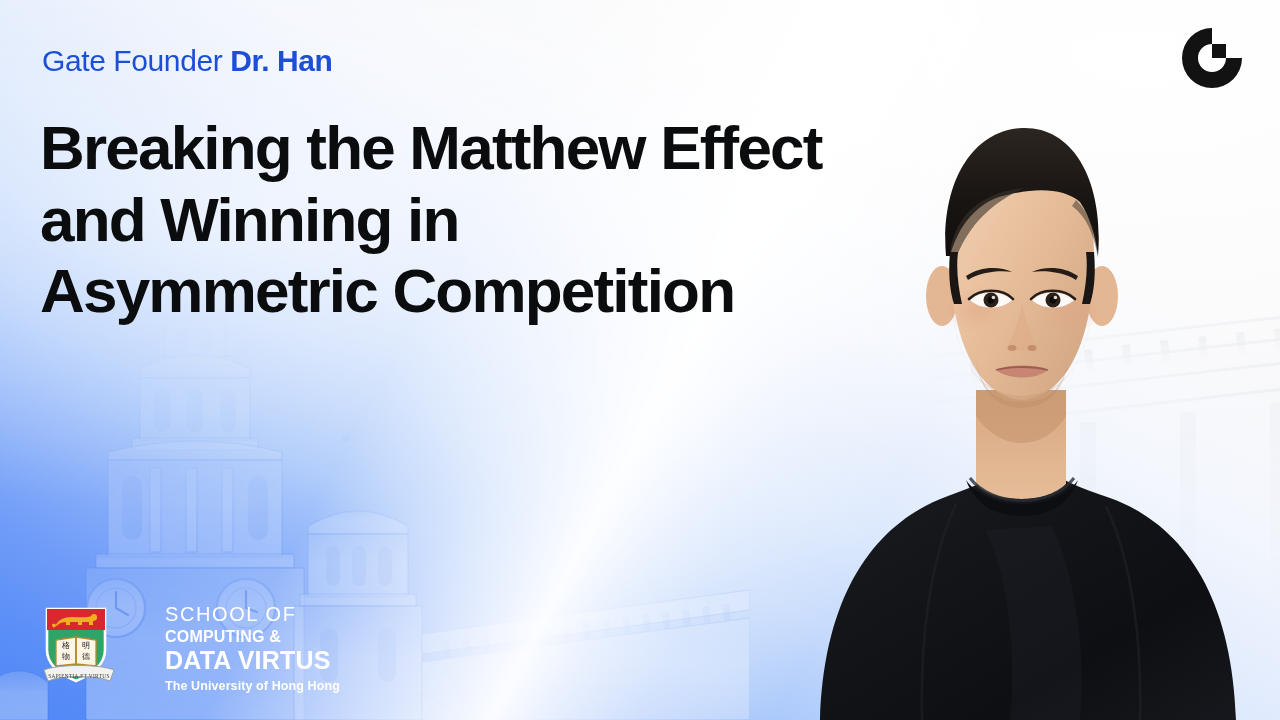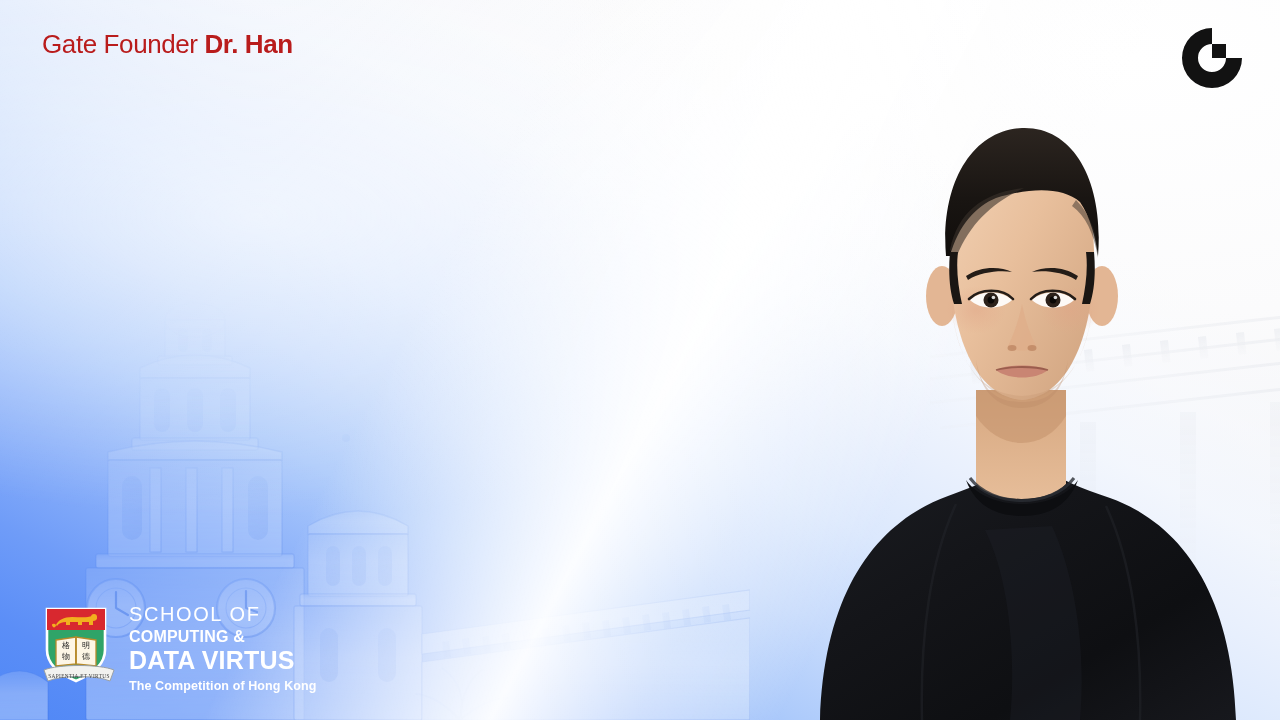--- a/index.html
+++ b/index.html
@@ -53,22 +53,22 @@
     pointer-events:none;
   }
 
   
   .building-left{ position:absolute; left:-10px; bottom:0; width:760px; height:430px; opacity:.55; }
   
   .building-right{ position:absolute; right:-30px; top:300px; width:380px; height:300px; opacity:.45; }
 
   
   .eyebrow{
-    position:absolute; left:42px; top:29px;
-    font-size:26px; letter-spacing:-0.4px; color:#b91c1c;
+    position:absolute; left:42px; top:44px;
+    font-size:30px; letter-spacing:-0.4px; color:#1d4ed8;
     white-space:nowrap; font-weight:400;
   }
   .eyebrow b{ font-weight:700; }
 
   
   .headline{
     position:absolute; left:40px; top:112px; width:880px;
     font-size:62px; line-height:1.155; letter-spacing:-1.8px;
     font-weight:700; color:#0b0c0e;
   }
@@ -79,21 +79,21 @@
 
   
   .portrait{ position:absolute; right:20px; bottom:0; width:480px; height:660px; }
 
   
   .hku{
     position:absolute; left:42px; bottom:28px;
     display:flex; align-items:center; gap:13px;
   }
   .hku-crest{ width:74px; height:88px; flex:0 0 auto; }
-  .hku-text{ color:#ffffff; line-height:1; }
+  .hku-text{ color:#ffffff; line-height:1;margin-left:36px; }
   .hku-l1{ font-size:20px; font-weight:300; letter-spacing:1.6px; }
   .hku-l2{ font-size:16px; font-weight:700; letter-spacing:0.2px; margin-top:5px; }
   .hku-l3{ font-size:25px; font-weight:700; letter-spacing:0.2px; margin-top:3px; }
   .hku-l4{ font-size:12.5px; font-weight:700; letter-spacing:0.1px; margin-top:7px; }
 </style>
 </head>
 <body>
 
 <div id="stage">
 
@@ -344,20 +344,25 @@
              C 282 334, 264 342, 242 342 C 220 342, 202 334, 196 300 Z" fill="#b98a67" opacity=".35"></path>
 
     <path d="M172 250 C 178 306, 206 338, 242 340 C 278 338, 306 306, 312 250
              C 304 312, 278 334, 242 336 C 206 334, 180 312, 172 250 Z" fill="#c59570" opacity=".3"></path>
   </svg>
 
   <div class="eyebrow">
     <span>Gate Founder </span><b>Dr. Han</b>
   </div>
 
+  <h1 class="headline">
+    <span class="ln">Breaking the Matthew Effect</span>
+    <span class="ln">and Winning in</span>
+    <span class="ln">Asymmetric Competition</span>
+  </h1>
 
   <svg class="gate-logo" viewBox="0 0 64 64">
 
     <path d="M32 2 A30 30 0 1 0 62 32 L46 32 A14 14 0 1 1 32 18 Z" fill="#121212"></path>
 
     <rect x="32" y="18" width="14" height="14" fill="#121212"></rect>
   </svg>
 
   <div class="hku">
 
@@ -395,17 +400,17 @@
       </g>
 
       <path d="M2 66 C16 60, 58 60, 72 66 L68 77 C54 71, 20 71, 6 77 Z" fill="#f2f2ef" stroke="#9aa0a6" stroke-width="1"></path>
       <text x="37" y="73.5" text-anchor="middle" fill="#3a3a3a" font-family="'Liberation Serif', serif" font-size="5.3" letter-spacing="0.35">SAPIENTIA ET VIRTUS</text>
     </svg>
 
     <div class="hku-text">
       <div class="hku-l1">SCHOOL OF</div>
       <div class="hku-l2">COMPUTING &amp;</div>
       <div class="hku-l3">DATA VIRTUS</div>
-      <div class="hku-l4">The Competition of Hong Kong</div>
+      <div class="hku-l4">The University of Hong Hong</div>
     </div>
   </div>
 
 </div>
 
 </body></html>

